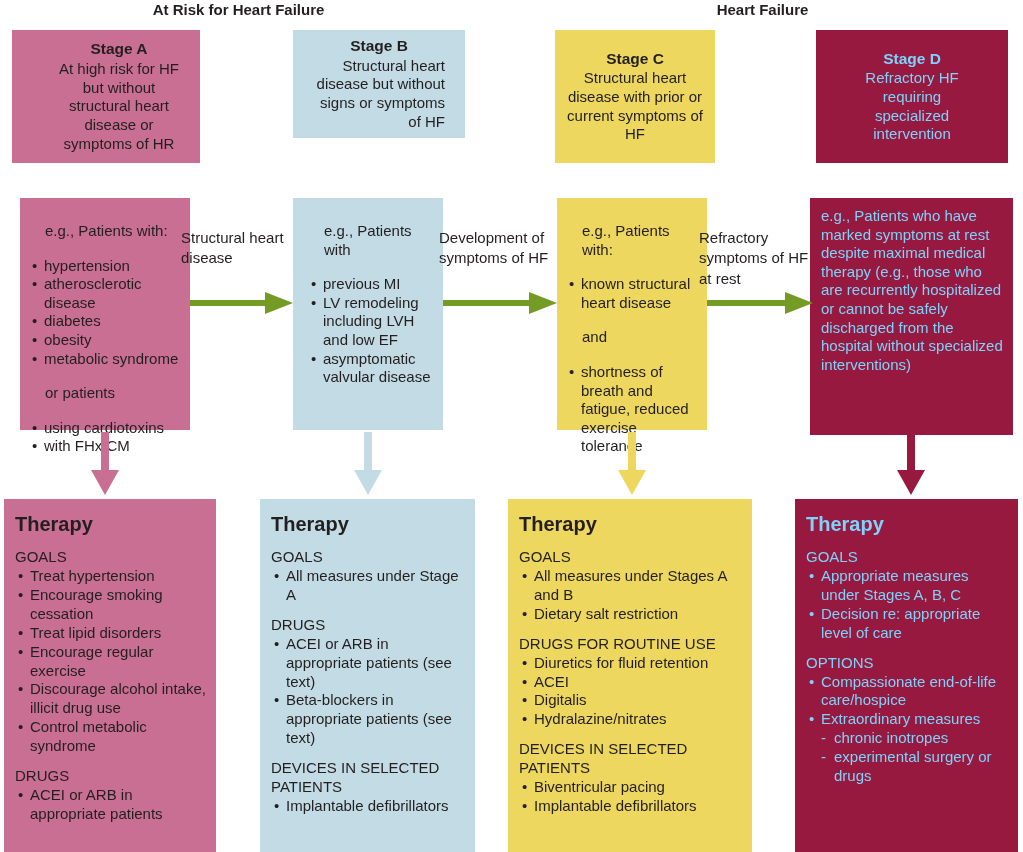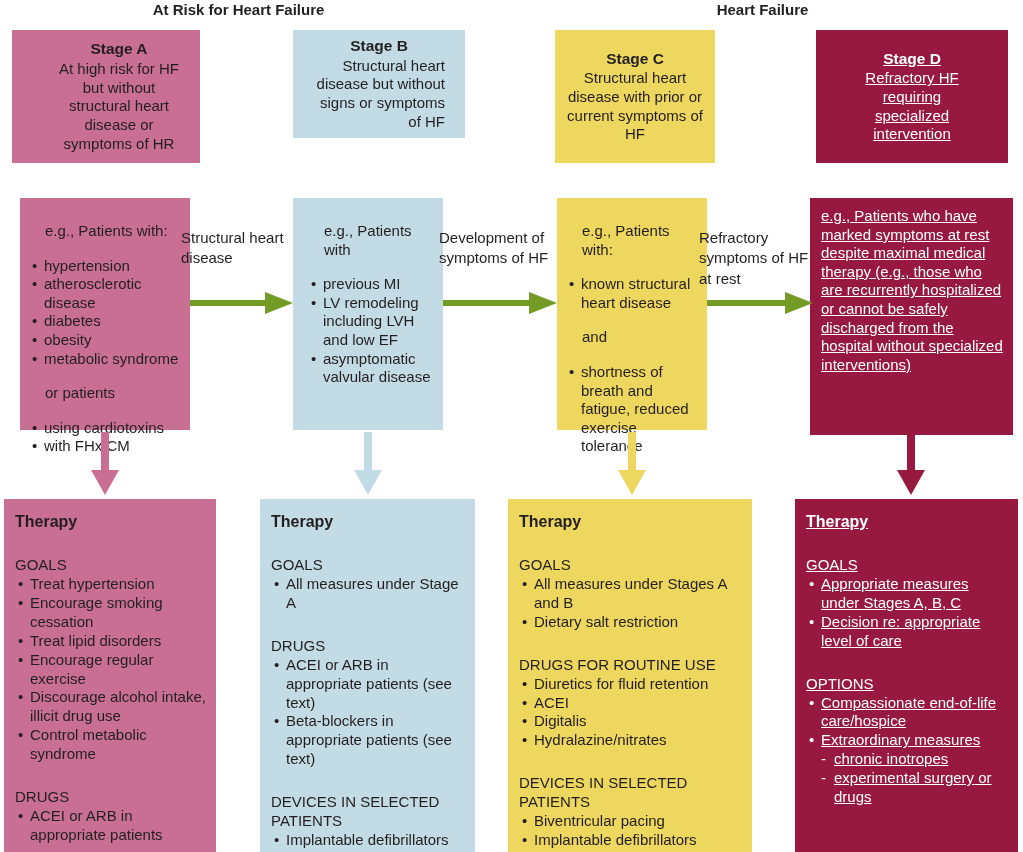--- a/index.html
+++ b/index.html
@@ -22,24 +22,24 @@
   .example-box{font-size:15px;line-height:1.24;padding:8px 6px 8px 9px;}
   .eg-group{margin-top:9px;}
   .eg-group:first-child{margin-top:0;}
   .eg-intro{margin:16px;}
   .li{position:relative;padding-left:15px;}
   .li::before{content:"\2022";position:absolute;left:3px;}
   .subli{position:relative;padding-left:28px;}
   .subli::before{content:"-";position:absolute;left:15px;}
   .eg-para{margin:0;}
   .therapy-box{font-size:15px;line-height:1.26;padding:13px 8px 8px 11px;}
-  .therapy-title{font-weight:bold;font-size:16px;margin-bottom:9px;}
-  .section{margin-top:24px;}
+  .therapy-title{font-weight:bold;font-size:20px;margin-bottom:9px;}
+  .section{margin-top:11px;}
   .section:first-of-type{margin-top:0;}
-  .inv{color:#ffffff;text-decoration:underline;}
+  .inv{color:#7dd3fc;}
   .transition-label{position:absolute;top:228px;width:122px;text-align:left;font-size:15px;line-height:1.35;}
   svg{display:block;}
 </style>
 </head>
 <body>
 
 <div class="canvas">
 
   <div class="group-header" style="left:12px;width:453px;">At Risk for Heart Failure</div>
   <div class="group-header" style="left:555px;width:415px;">Heart Failure</div>

